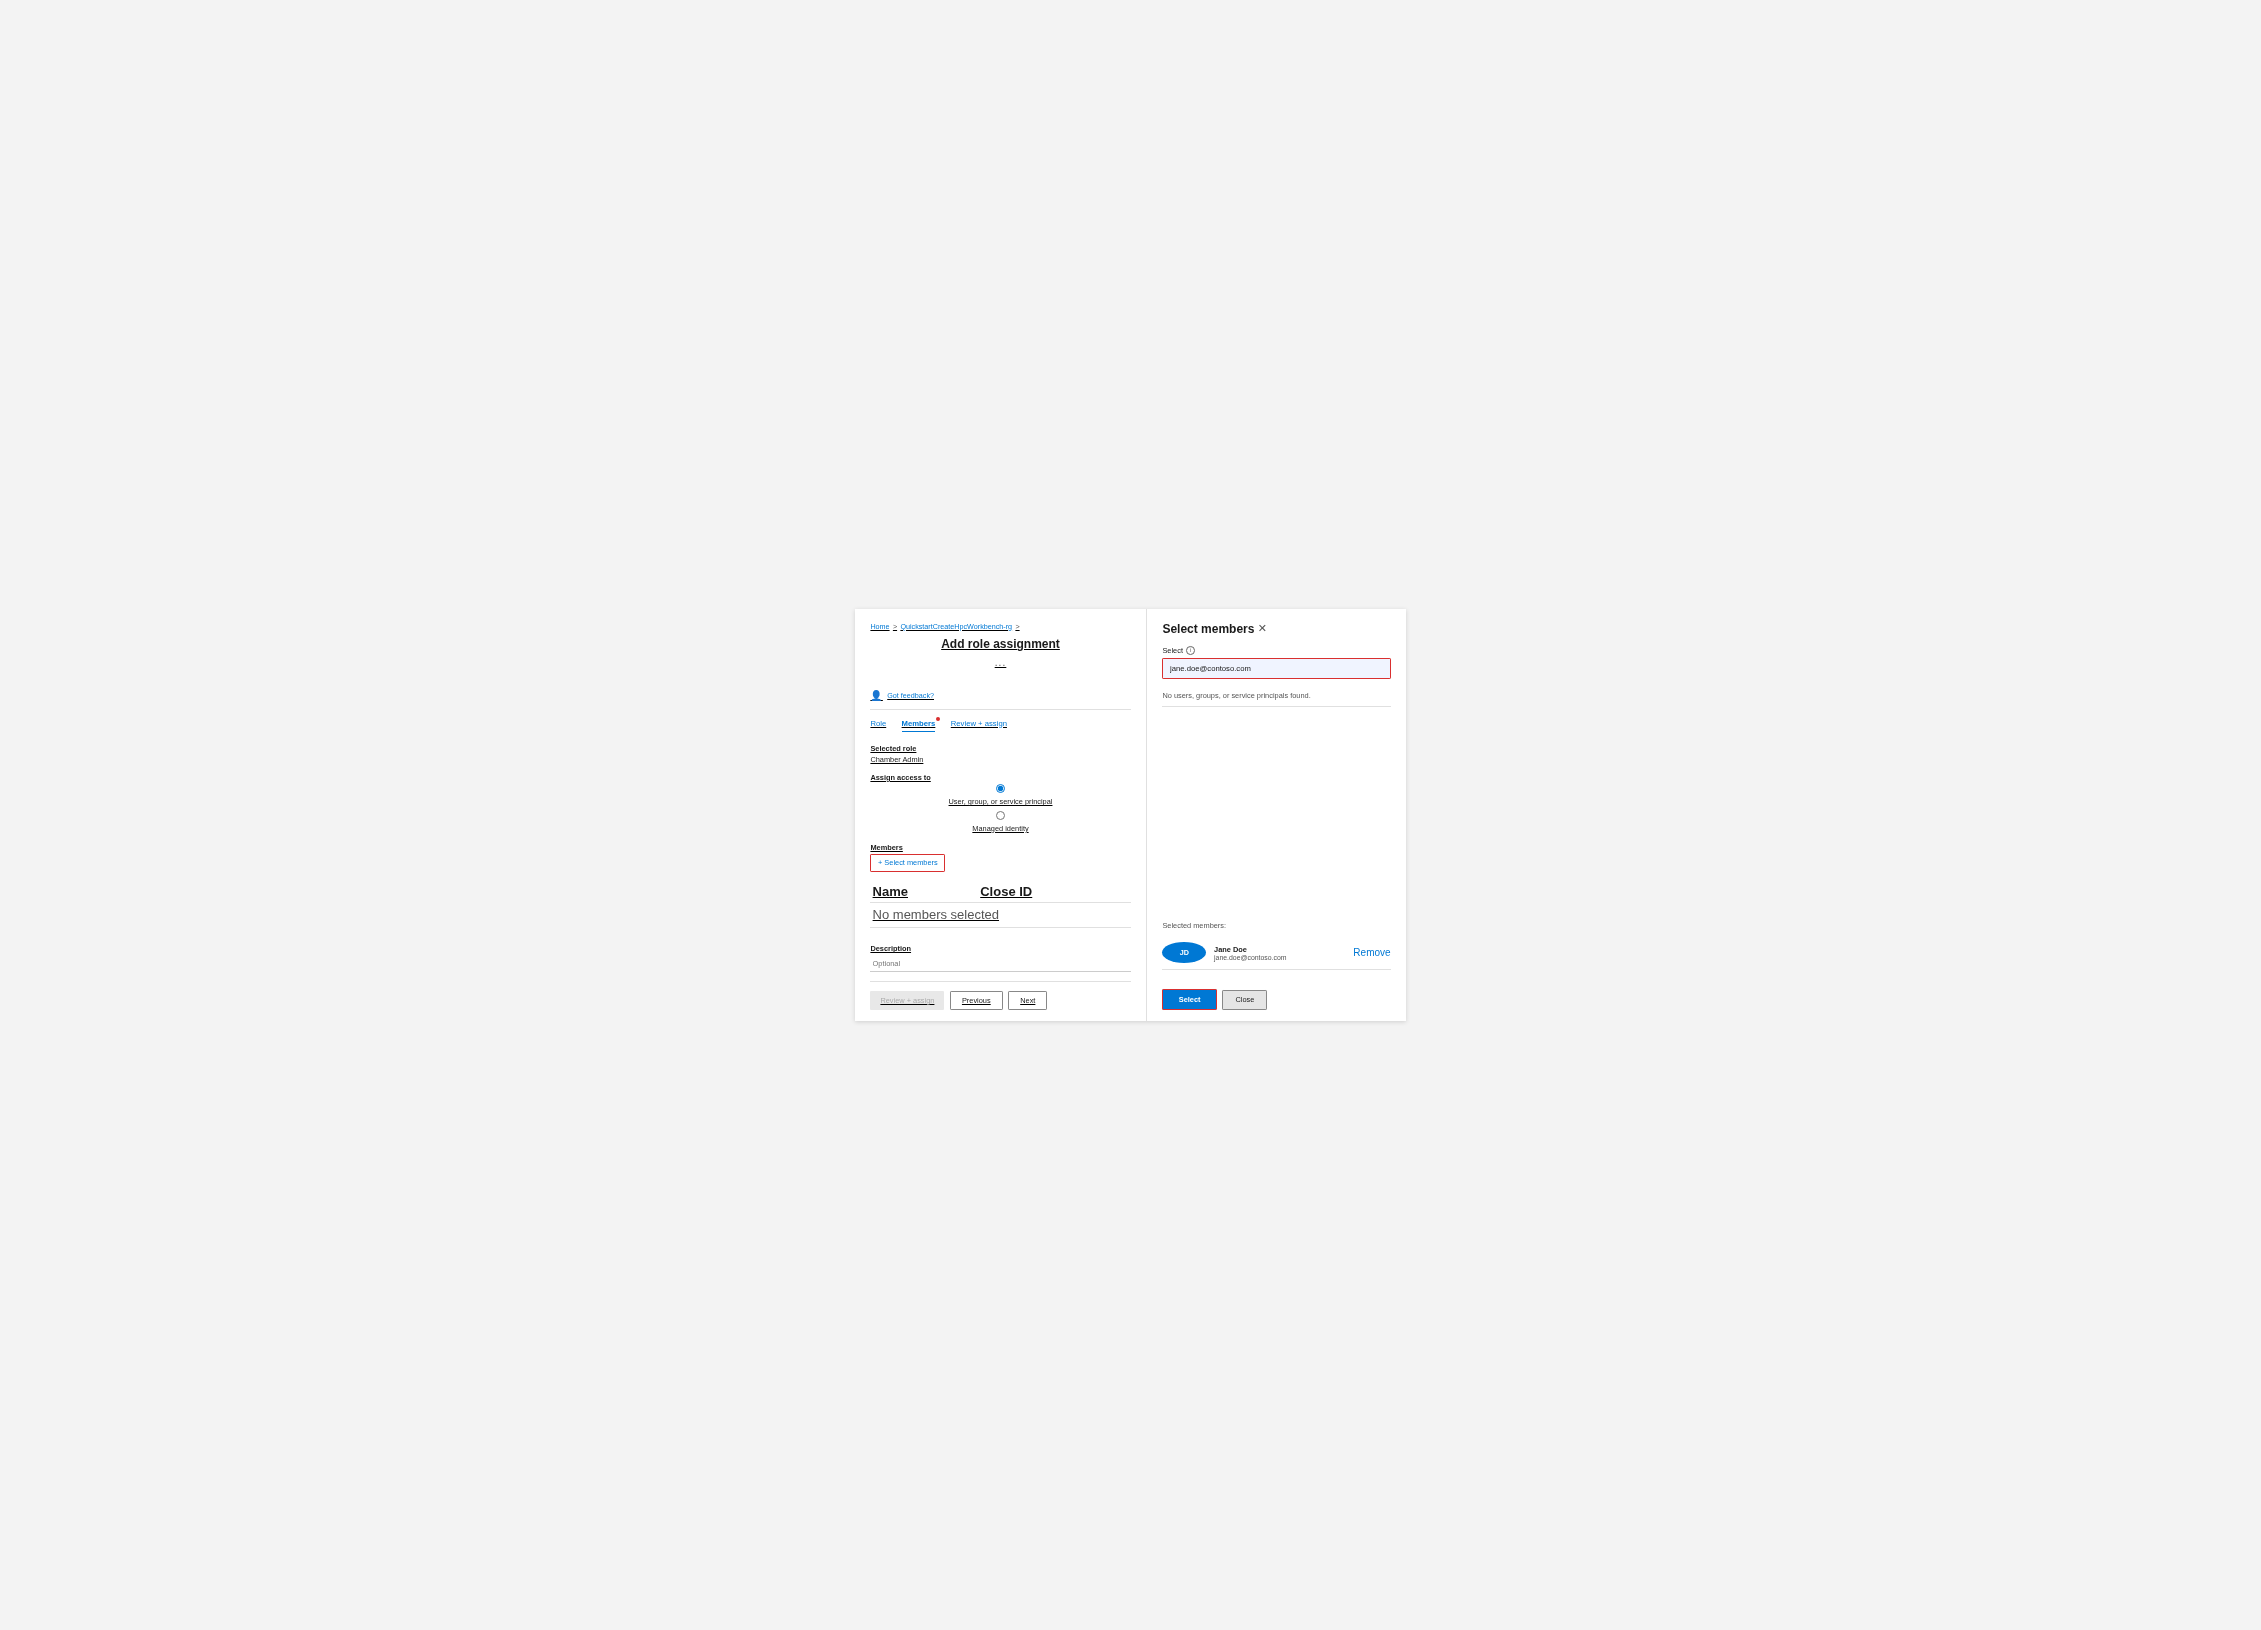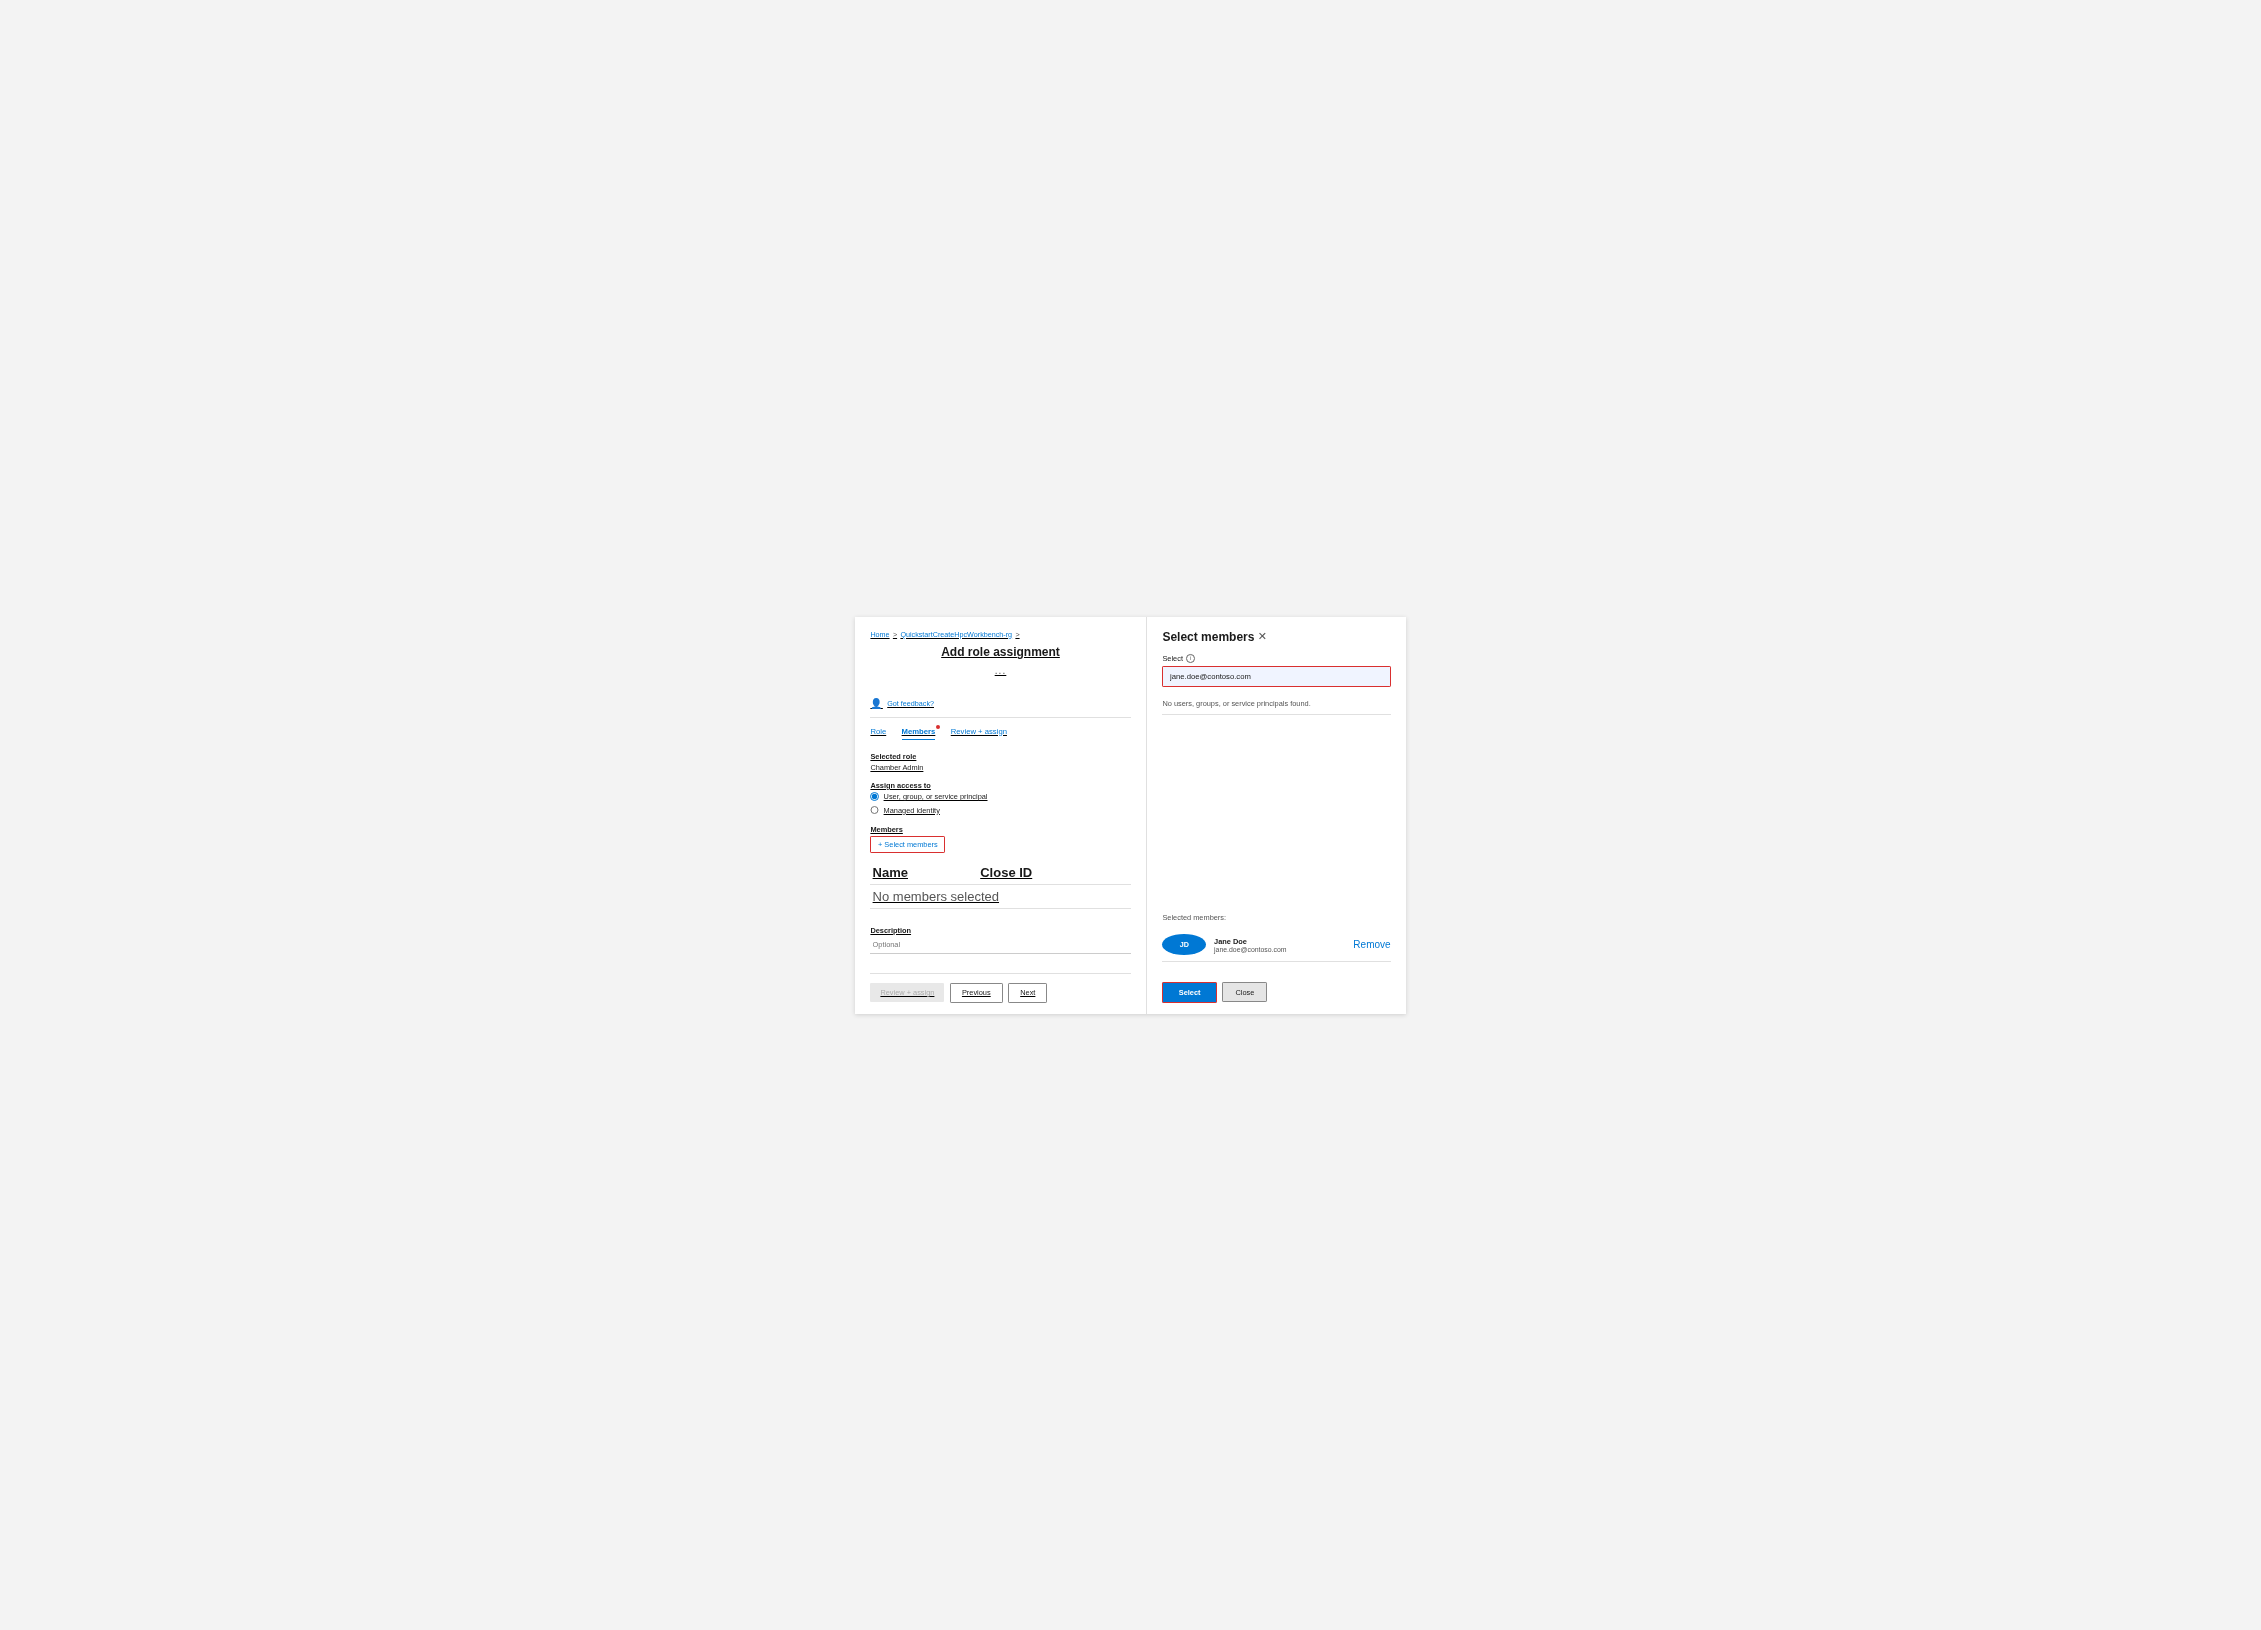--- a/index.html
+++ b/index.html
@@ -121,20 +121,21 @@
       gap: 4.4px;
       margin-bottom: 10px;
     }
     .radio-item {
       display: flex;
       align-items: center;
       gap: 4.4px;
       font-size: 7.4px;
       color: #1a1a1a;
       cursor: pointer;
+      flex-direction: column;
     }
     .radio-input {
       width: 8.8px;
       height: 8.8px;
       accent-color: #0078d4;
       cursor: pointer;
     }
     .members-section {
       margin-bottom: 5.5px;
     }

